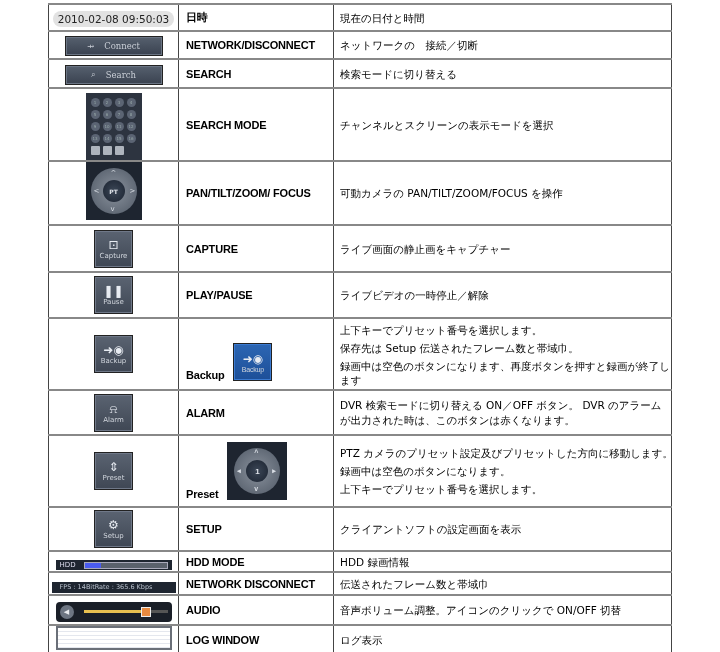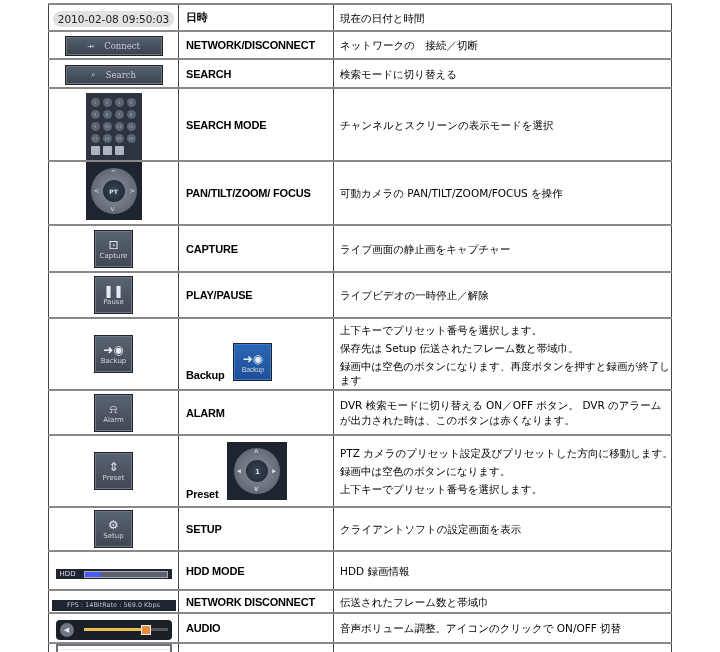--- a/index.html
+++ b/index.html
@@ -37,21 +37,21 @@
     .ptz .ring { position: absolute; left: 5px; top: 6px; width: 46px; height: 46px; border-radius: 50%;
       background: radial-gradient(#8a929d, #4f5865); }
     .ptz .core { position: absolute; left: 17px; top: 18px; width: 22px; height: 22px; border-radius: 50%;
       background: radial-gradient(#3b4656, #1b2330); color: #e0e4ea; font-size: 6px; display: flex;
       align-items: center; justify-content: center; font-weight: bold; }
     .ptz .arr { position: absolute; color: #d9dee5; font-size: 7px; }
     .hddbar { display: inline-flex; align-items: center; gap: 8px; width: 108px; height: 10px;
       background: #1e2530; padding: 0 4px; color: #dde; font-size: 7px; }
     .hddbar .track { flex: 1; height: 5px; background: #5a616c; border: 1px solid #aab; position: relative; }
     .hddbar .fill { position: absolute; left: 0; top: 0; height: 100%; width: 20%; background: #4a5cf0; }
-    .fpsbar { display: inline-flex; justify-content: center; align-items: center; width: 108px;
+    .fpsbar { display: inline-flex; justify-content: flex-start; align-items: center; width: 108px;
       height: 11px; background: #1e2530; padding: 0 8px; color: #b8c0cc; font-size: 6.5px; }
     .audiobar { display: inline-flex; align-items: center; gap: 10px; width: 108px; height: 20px;
       background: #1a1f28; border-radius: 4px; padding: 0 4px; }
     .audiobar .spk { width: 14px; height: 14px; border-radius: 50%; background: #6d7582; color: #e8eaee;
       font-size: 7px; display: flex; align-items: center; justify-content: center; }
     .audiobar .slider { flex: 1; height: 3px; background: linear-gradient(to right, #e8c050 75%, #555 75%);
       position: relative; }
     .audiobar .knob { position: absolute; left: 68%; top: -3px; width: 8px; height: 8px; background: #e88a40;
       border: 1px solid #eee; }
     .logthumb { display: inline-block; width: 112px; height: 20px; border: 2px solid #6a6f78;
@@ -225,37 +225,37 @@
     <td class="icon-cell"><span class="sqbtn">
             <span class="glyph">⚙</span>
             <span>Setup</span>
           </span></td>
     <td class="name-cell">SETUP</td>
     <td class="desc-cell">
           <span class="desc-line">クライアントソフトの設定画面を表示</span>
         </td>
   </tr>
 
-  <tr style="height:39px">
+  <tr style="height:21px">
     <td class="icon-cell"><span class="hddbar">
             <span>HDD</span>
             <span class="track">
               <span class="fill"></span>
             </span>
           </span></td>
     <td class="name-cell">HDD MODE</td>
     <td class="desc-cell">
           <span class="desc-line">HDD 録画情報</span>
         </td>
   </tr>
 
   <tr style="height:23px">
     <td class="icon-cell"><span class="fpsbar">
             <span>FPS : 14</span>
-            <span>BitRate : 569.0 Kbps</span>
+            <span>BitRate : 365.6 Kbps</span>
           </span></td>
     <td class="name-cell">NETWORK DISCONNECT</td>
     <td class="desc-cell">
           <span class="desc-line">伝送されたフレーム数と帯域巾</span>
         </td>
   </tr>
 
   <tr style="height:30px">
     <td class="icon-cell"><span class="audiobar">
             <span class="spk">◀</span>

